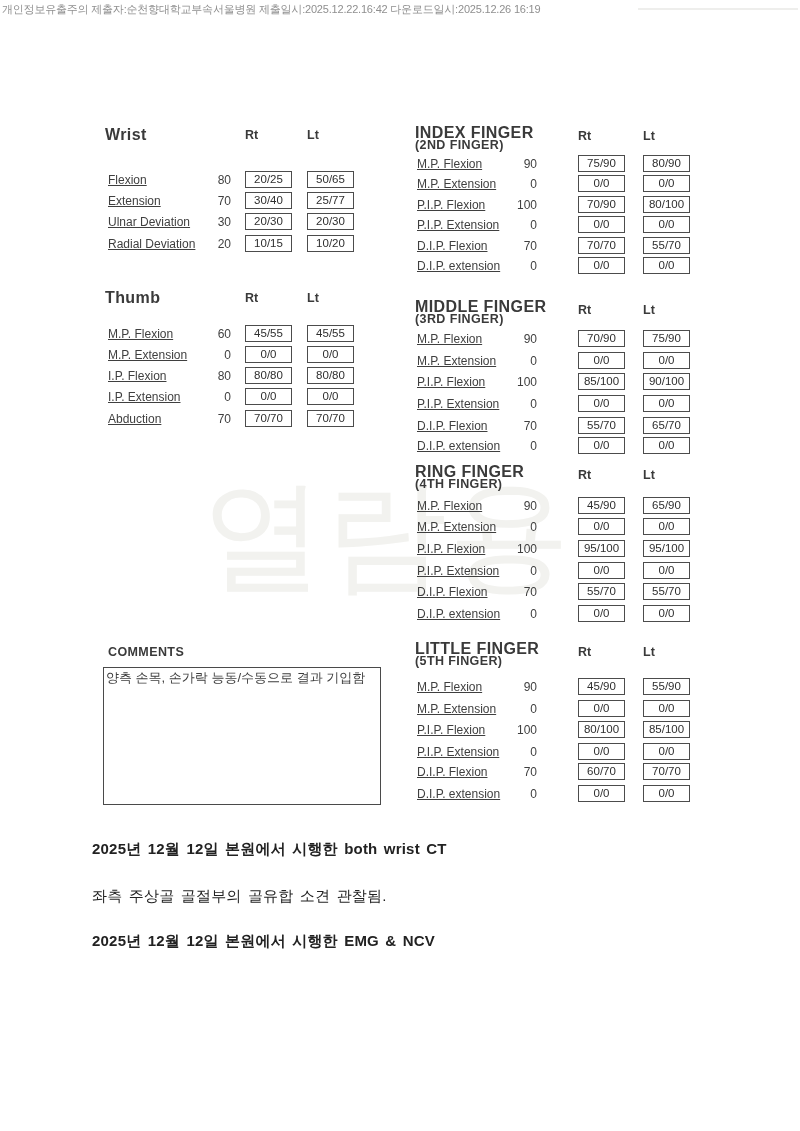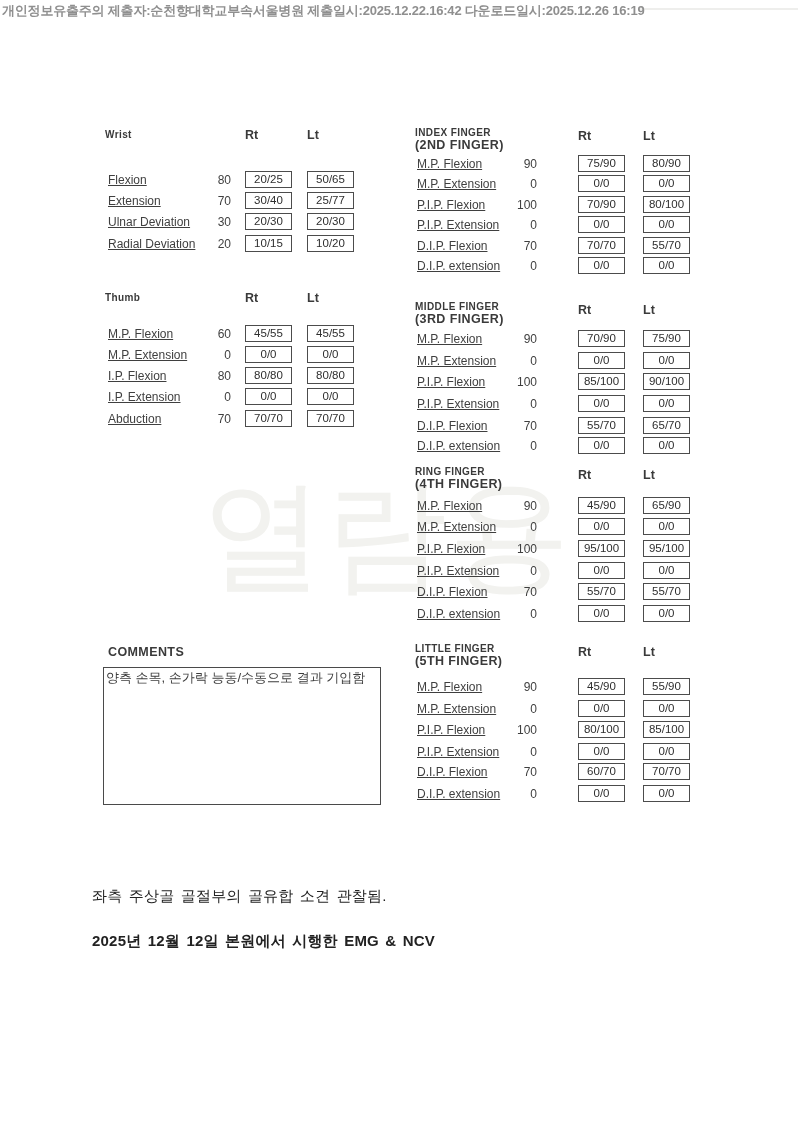--- a/index.html
+++ b/index.html
@@ -5,26 +5,26 @@
   html,body{margin:0;padding:0;background:#ffffff;}
   .page{
     position:relative;width:800px;height:1131px;background:#ffffff;
     font-family:"Liberation Sans","DejaVu Sans",sans-serif;overflow:hidden;
   }
   .watermark{
     position:absolute;left:202px;top:468px;font-size:122px;line-height:1.1;
     color:#f2f2ef;letter-spacing:1px;z-index:0;font-weight:400;user-select:none;
   }
   .privacy-header{
-    position:absolute;left:2px;top:2px;font-size:13px;color:#8f8f8f;
-    white-space:nowrap;z-index:2;letter-spacing:-0.2px;font-weight:bold;
+    position:absolute;left:2px;top:2px;font-size:11px;color:#8f8f8f;
+    white-space:nowrap;z-index:2;letter-spacing:-0.2px;
   }
   .topline{position:absolute;left:638px;top:8px;width:160px;height:2px;background:#eeeeec;z-index:1;}
   .section{position:absolute;z-index:2;}
-  .sec-title{font-weight:bold;font-size:10px;color:#3a3a3a;letter-spacing:0.4px;line-height:13px;white-space:nowrap;}
+  .sec-title{font-weight:bold;font-size:16px;color:#3a3a3a;letter-spacing:0.4px;line-height:13px;white-space:nowrap;}
   .sec-sub{font-weight:bold;font-size:12.5px;color:#3a3a3a;letter-spacing:0.4px;line-height:13px;white-space:nowrap;}
   .col-head{position:absolute;top:0;width:45px;text-align:left;font-weight:bold;font-size:12.5px;color:#3a3a3a;}
   .section.left  .col-head.rt{left:140px;}
   .section.left  .col-head.lt{left:202px;}
   .section.right .col-head{top:3px;}
   .section.right .col-head.rt{left:163px;}
   .section.right .col-head.lt{left:228px;}
   .row{position:absolute;left:0;height:17px;width:280px;}
   .lbl{position:absolute;left:3px;top:2px;font-size:12px;color:#3f3f3f;white-space:nowrap;text-decoration:underline;}
   .section.right .lbl{left:2px;}
@@ -296,16 +296,17 @@
     </div>
   </div>
 
   <div class="comments">
     <div class="c-title">COMMENTS</div>
     <div class="c-box">
       <div class="c-text">양측 손목, 손가락 능동/수동으로 결과 기입함</div>
     </div>
   </div>
 
+  <div class="note bold" style="top:840px">2025년 12월 12일 본원에서 시행한 both wrist CT</div>
   <div class="note" style="top:887px">좌측 주상골 골절부의 골유합 소견 관찰됨.</div>
   <div class="note bold" style="top:932px">2025년 12월 12일 본원에서 시행한 EMG &amp; NCV</div>
 
 </div>
 
 </body></html>

